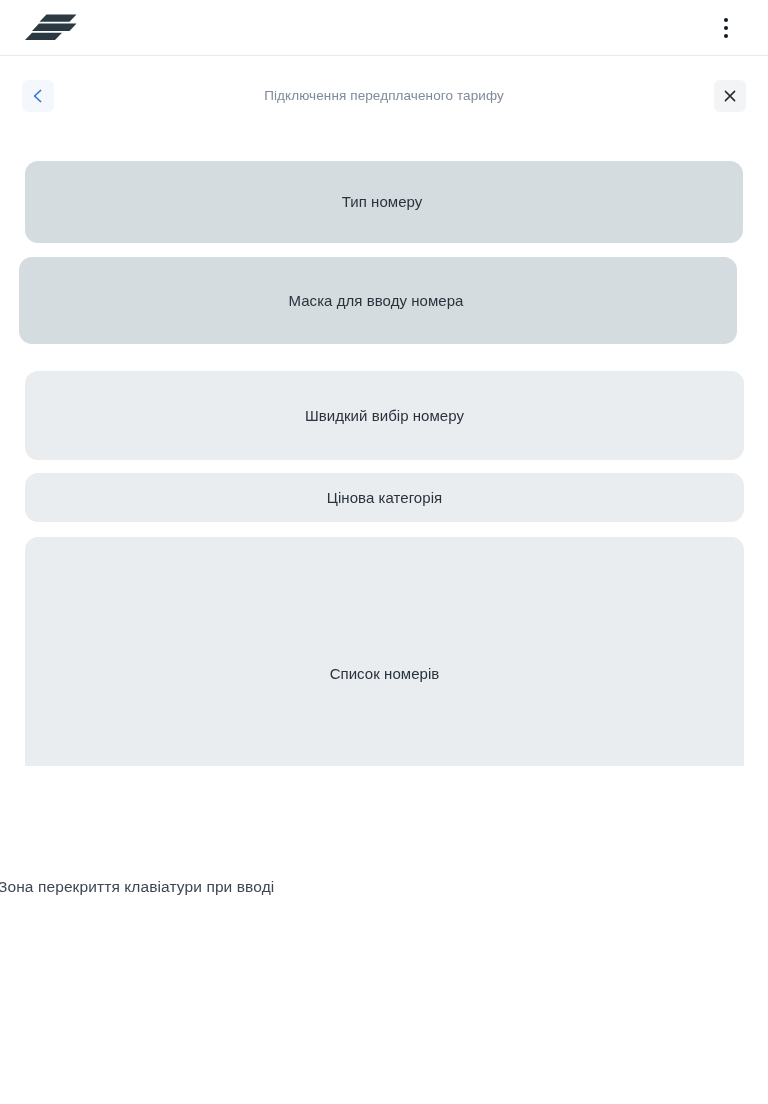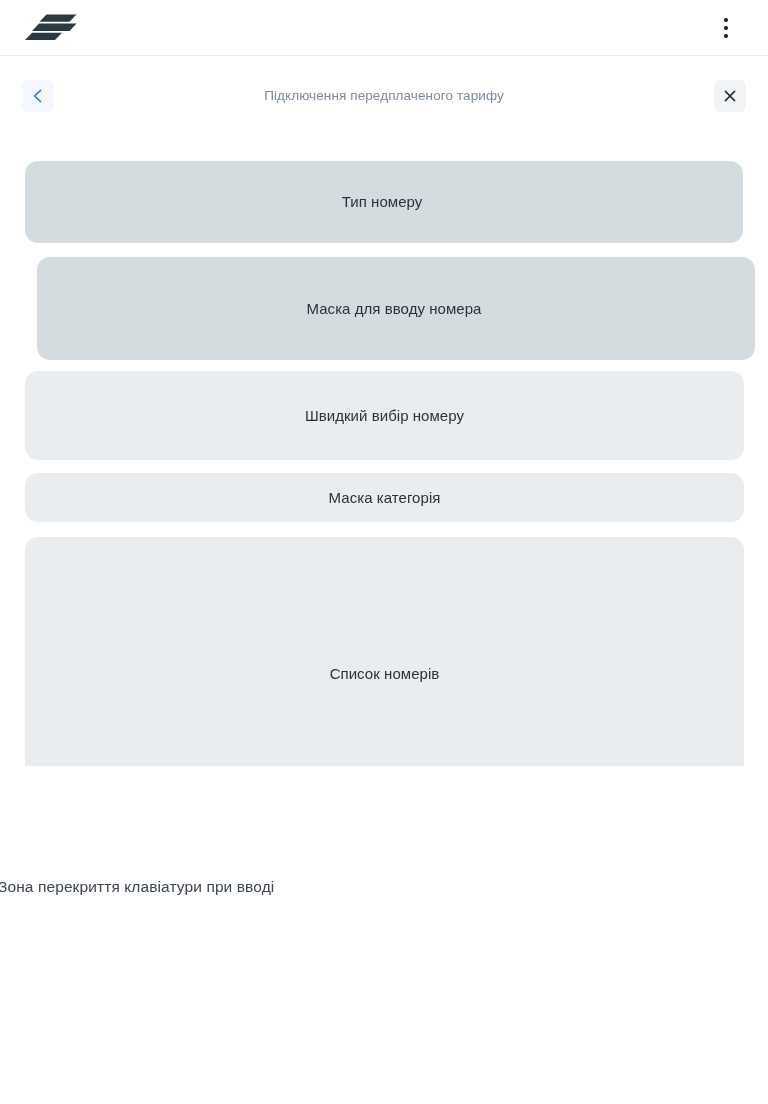--- a/index.html
+++ b/index.html
@@ -122,21 +122,21 @@
     font-weight: 400;
     text-align: center;
     user-select: none;
   }
 
   .card.tone-dark  { background: #d5dce0; }
   .card.tone-light { background: #e9edf0; }
 
   
   #card-number-type      { left: 25px;  top: 161px; width: 718px; height: 82px;  }
-  #card-number-mask      { left: 37px;  top: 257px; width: 718px; height: 103px;  }
+  #card-number-mask      { left: 19px;  top: 257px; width: 718px; height: 87px;  }
   #card-quick-select     { left: 25px;  top: 371px; width: 719px; height: 89px;  }
   #card-price-category   { left: 25px;  top: 473px; width: 719px; height: 49px;  }
   #card-number-list      { left: 25px;  top: 537px; width: 719px; height: 274px; }
 
   
   #card-number-type    .card-label { transform: translateX(-2px); }
   #card-number-mask    .card-label { transform: translateX(-2px); }
   #card-quick-select   .card-label { transform: translateX(0px);  }
   #card-price-category .card-label { transform: translateX(0px);  }
   #card-number-list    .card-label { transform: translateX(0px);  }
@@ -215,21 +215,21 @@
 
   <div class="card tone-dark" id="card-number-mask">
     <span class="card-label">Маска для вводу номера</span>
   </div>
 
   <div class="card tone-light" id="card-quick-select">
     <span class="card-label">Швидкий вибір номеру</span>
   </div>
 
   <div class="card tone-light" id="card-price-category">
-    <span class="card-label">Маска категорія</span>
+    <span class="card-label">Цінова категорія</span>
   </div>
 
   <div class="card tone-light" id="card-number-list">
     <span class="card-label">Список номерів</span>
   </div>
 
   <div class="keyboard-zone">
     <span class="keyboard-zone-label">Зона перекриття клавіатури при вводі</span>
   </div>
 

